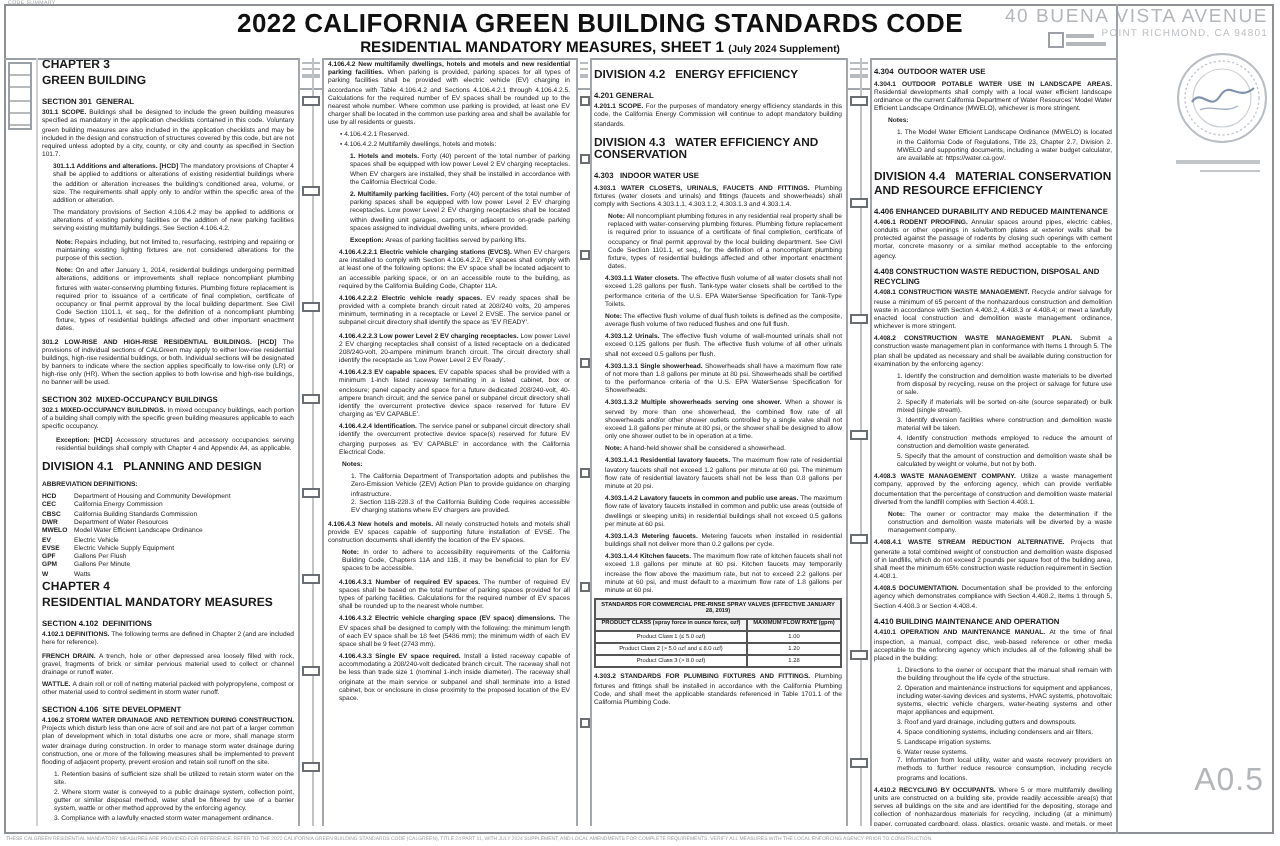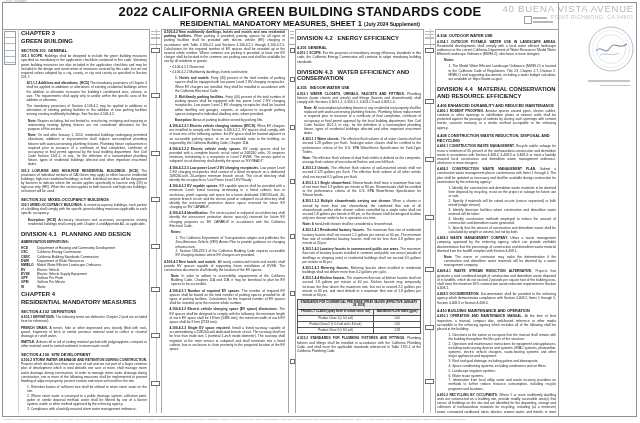--- a/index.html
+++ b/index.html
@@ -80,20 +80,21 @@
     <circle cx="25" cy="25" r="18.5" fill="none" stroke="#c6cacf" stroke-width="0.7" stroke-dasharray="1.2,1.1"></circle>
     <circle cx="25" cy="25" r="14.5" fill="none" stroke="#cdd1d5" stroke-width="0.6"></circle>
     <path d="M10 27 C 15 20, 19 32, 24 24 S 33 27, 41 20" fill="none" stroke="#6b7f9e" stroke-width="1.1" opacity="0.85"></path>
     <path d="M14 31 C 19 28, 26 33, 33 29" fill="none" stroke="#7c8da6" stroke-width="0.7" opacity="0.7"></path>
   </svg>
   <div class="sig-lines">
     <div style="width:42px;margin-left:4px;"></div>
     <div style="width:30px;margin-left:16px;"></div>
   </div>
 
+  <div class="sheet-num">A0.5</div>
 
   <div class="text-col" id="col0" style="left:21px;width:126px;">
       <div class="blk ch">CHAPTER 3</div>
       <div class="blk ch">GREEN BUILDING</div>
       <div class="blk sec">SECTION 301&nbsp;&nbsp;GENERAL</div>
       <div class="blk p"><b>301.1 SCOPE. </b>Buildings shall be designed to include the green building measures specified as mandatory in the application checklists contained in this code. Voluntary green building measures are also included in the application checklists and may be included in the design and construction of structures covered by this code, but are not required unless adopted by a city, county, or city and county as specified in Section 101.7.</div>
       <div class="blk p" style="margin-left: 5.5px;"><b>301.1.1 Additions and alterations. [HCD] </b>The mandatory provisions of Chapter 4 shall be applied to additions or alterations of existing residential buildings where the addition or alteration increases the building's conditioned area, volume, or size. The requirements shall apply only to and/or within the specific area of the addition or alteration.</div>
       <div class="blk p" style="margin-left: 5.5px;">The mandatory provisions of Section 4.106.4.2 may be applied to additions or alterations of existing parking facilities or the addition of new parking facilities serving existing multifamily buildings. See Section 4.106.4.2.</div>
       <div class="blk note"><b>Note: </b>Repairs including, but not limited to, resurfacing, restriping and repairing or maintaining existing lighting fixtures are not considered alterations for the purpose of this section.</div>
       <div class="blk note"><b>Note: </b>On and after January 1, 2014, residential buildings undergoing permitted alterations, additions or improvements shall replace noncompliant plumbing fixtures with water-conserving plumbing fixtures. Plumbing fixture replacement is required prior to issuance of a certificate of final completion, certificate of occupancy or final permit approval by the local building department. See Civil Code Section 1101.1, et seq., for the definition of a noncompliant plumbing fixture, types of residential buildings affected and other important enactment dates.</div>

